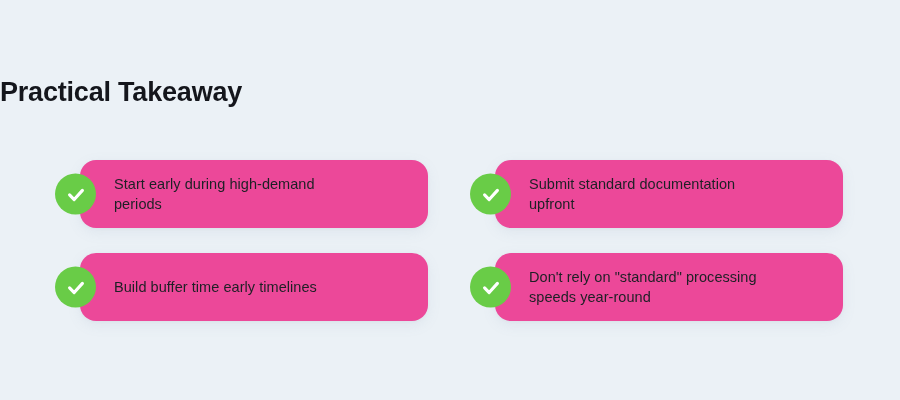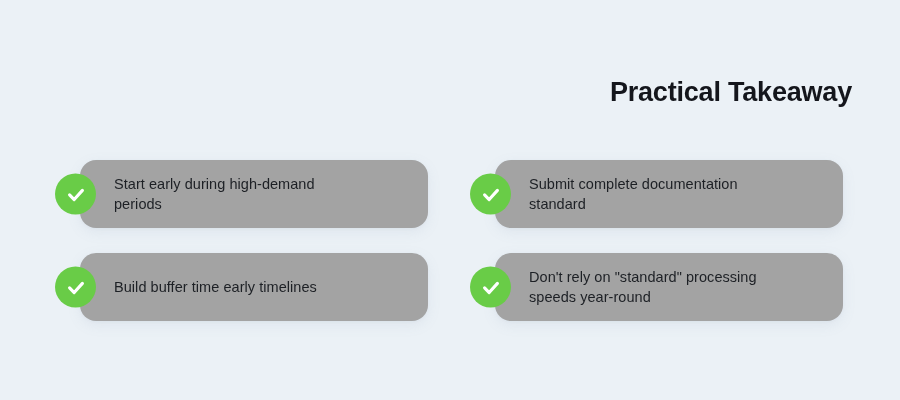--- a/index.html
+++ b/index.html
@@ -21,21 +21,21 @@
     height: 400px;
     background: #ebf1f6;
     box-sizing: border-box;
   }
 
   .page-title {
     position: absolute;
     top: 76px;
     left: 0;
     width: 852px;
-    text-align: right;
+    text-align: left;
     font-size: 27px;
     font-weight: 900;
     letter-spacing: -0.2px;
     color: #14161c;
     font-family: "Liberation Sans", "DejaVu Sans", sans-serif;
     line-height: 32px;
   }
 
   .cards-grid {
     position: absolute;
@@ -44,21 +44,21 @@
     width: 763px;
     display: grid;
     grid-template-columns: 348px 348px;
     grid-template-rows: 68px 68px;
     column-gap: 67px;
     row-gap: 25px;
   }
 
   .card {
     position: relative;
-    background: #a3a3a3;
+    background: #ec4899;
     border-radius: 16px;
     box-shadow: 0 4px 14px rgba(120, 140, 165, 0.10),
                 0 1px 3px rgba(120, 140, 165, 0.06);
     display: flex;
     align-items: center;
     box-sizing: border-box;
     padding-left: 34px;
     padding-right: 18px;
   }
 
@@ -110,21 +110,21 @@
       </span>
       <span class="card-text">Start early during high-demand periods</span>
     </div>
 
     <div class="card">
       <span class="check-badge">
         <svg viewBox="0 0 24 24" aria-hidden="true">
           <path d="M5 12.5 L10 17.5 L19 7.5" fill="none" stroke="#ffffff" stroke-width="3.4" stroke-linecap="round" stroke-linejoin="round"></path>
         </svg>
       </span>
-      <span class="card-text">Submit complete documentation standard</span>
+      <span class="card-text">Submit standard documentation upfront</span>
     </div>
 
     <div class="card">
       <span class="check-badge">
         <svg viewBox="0 0 24 24" aria-hidden="true">
           <path d="M5 12.5 L10 17.5 L19 7.5" fill="none" stroke="#ffffff" stroke-width="3.4" stroke-linecap="round" stroke-linejoin="round"></path>
         </svg>
       </span>
       <span class="card-text">Build buffer time early timelines</span>
     </div>

